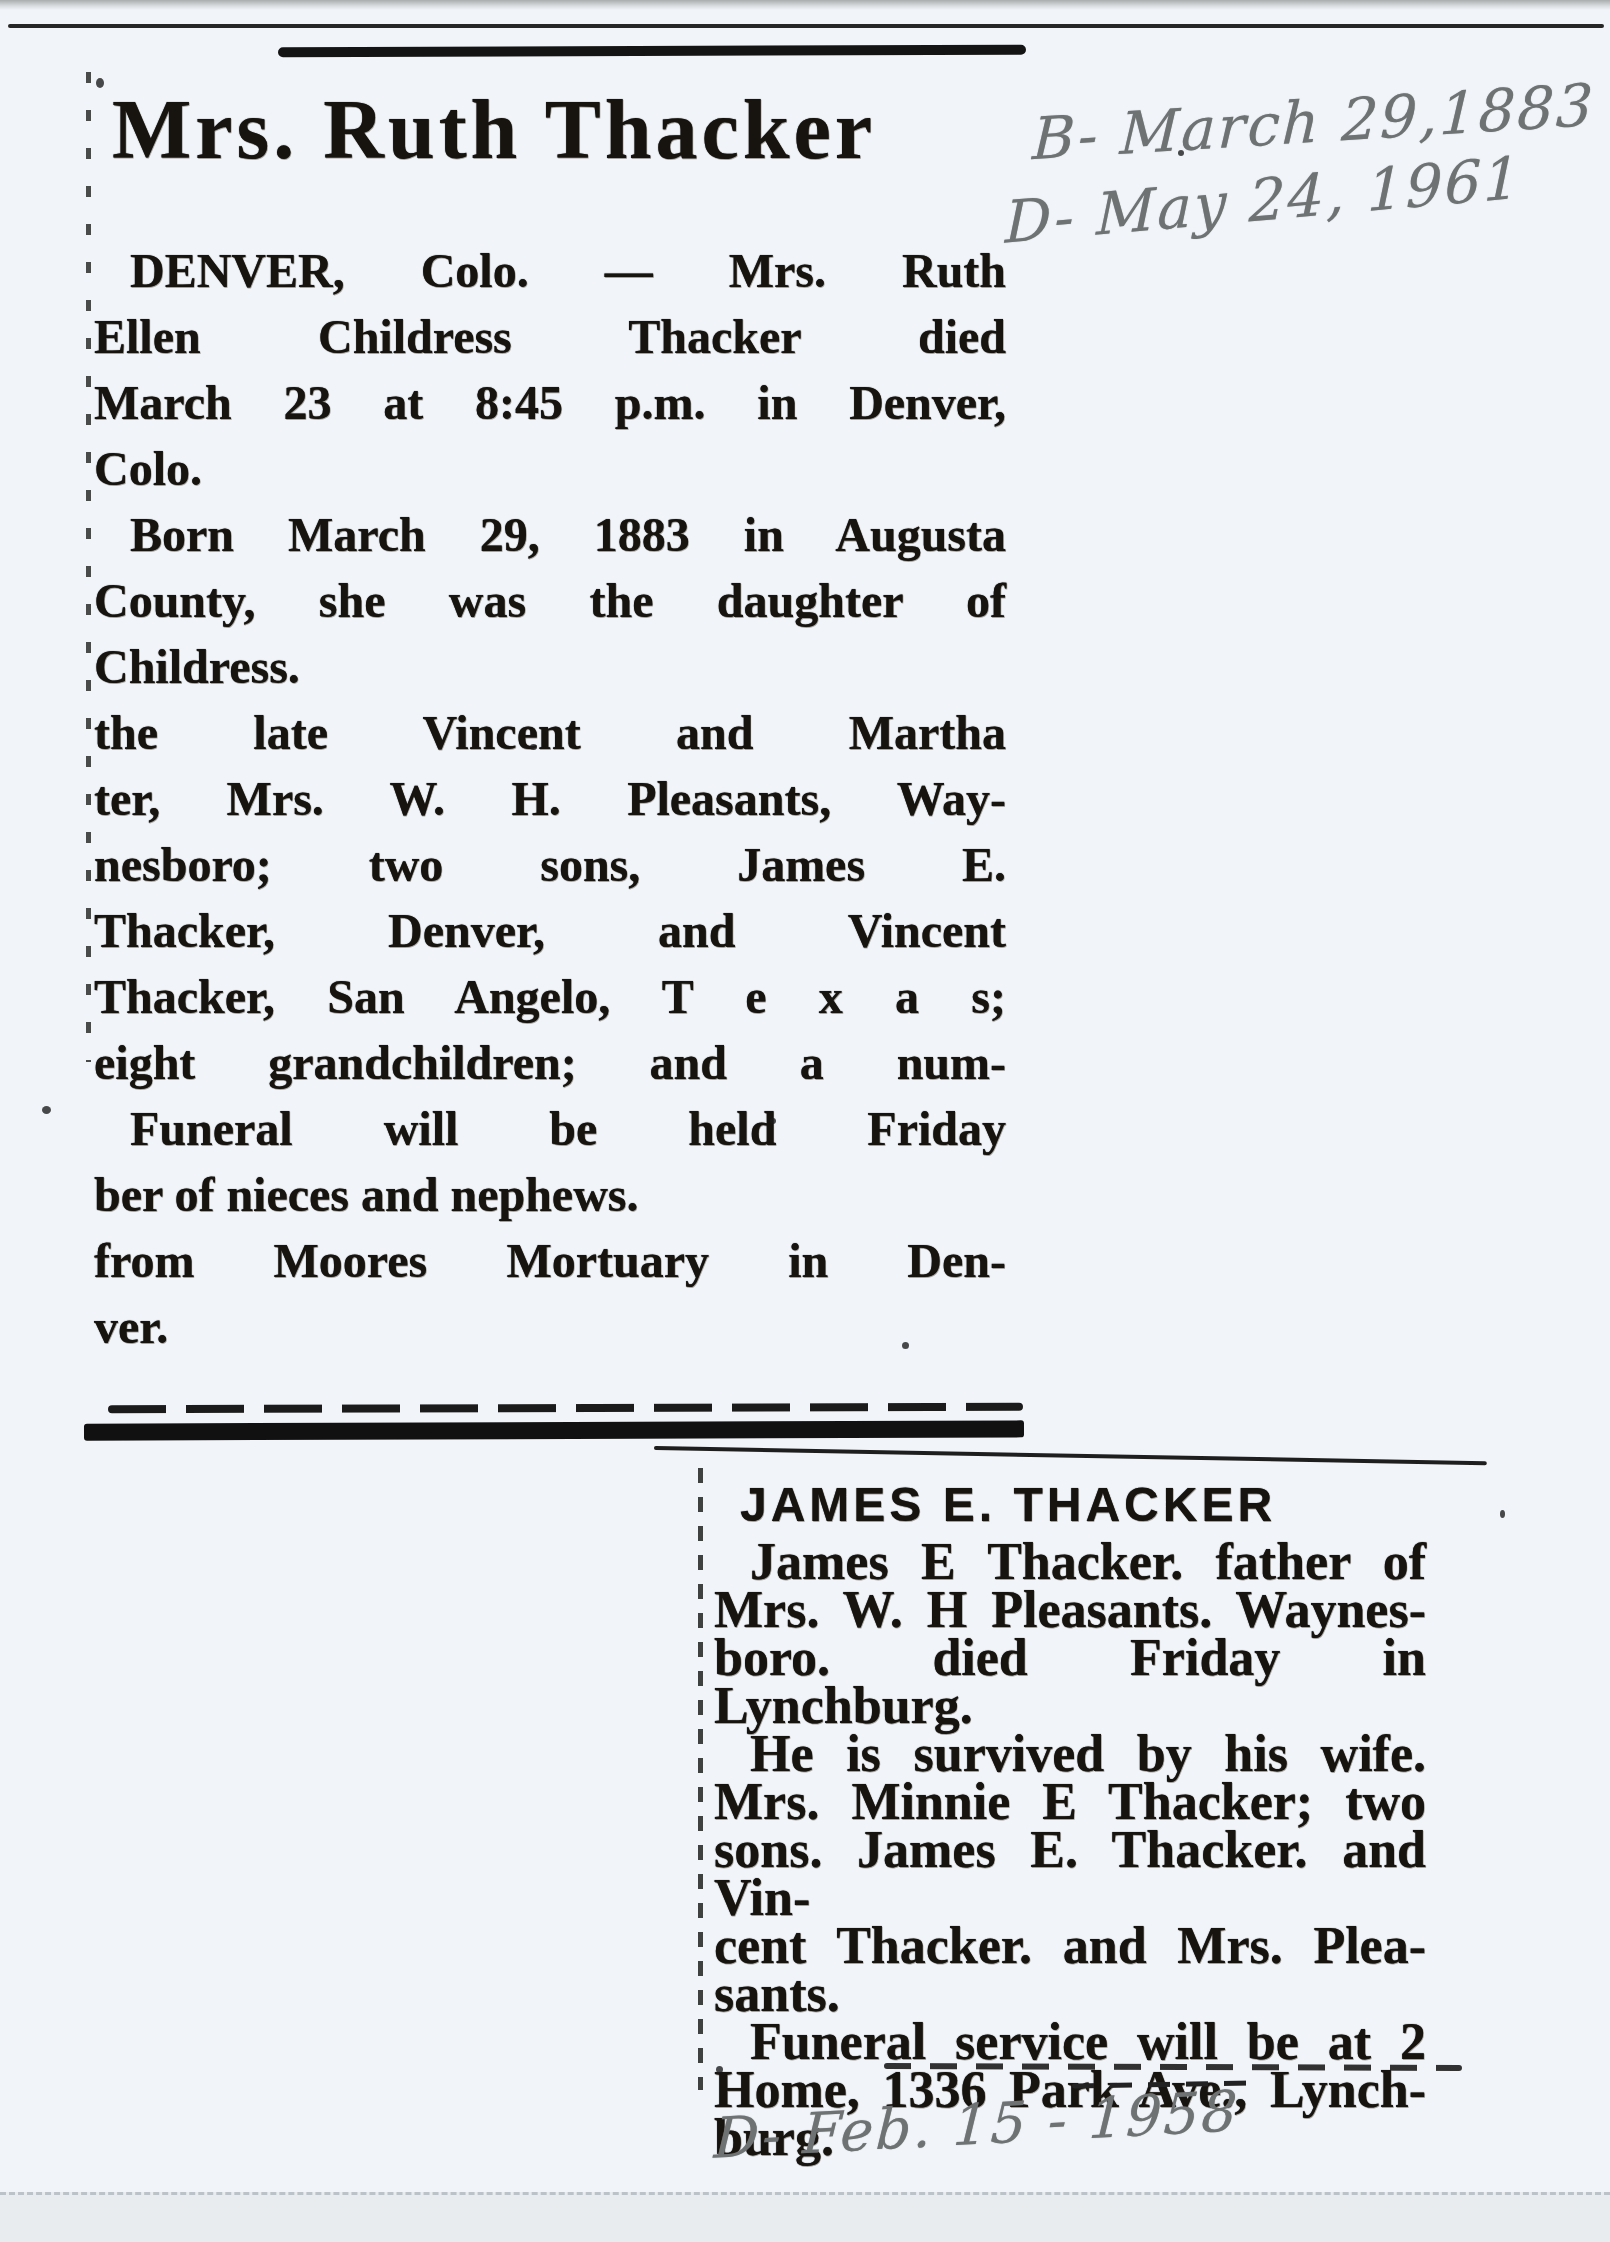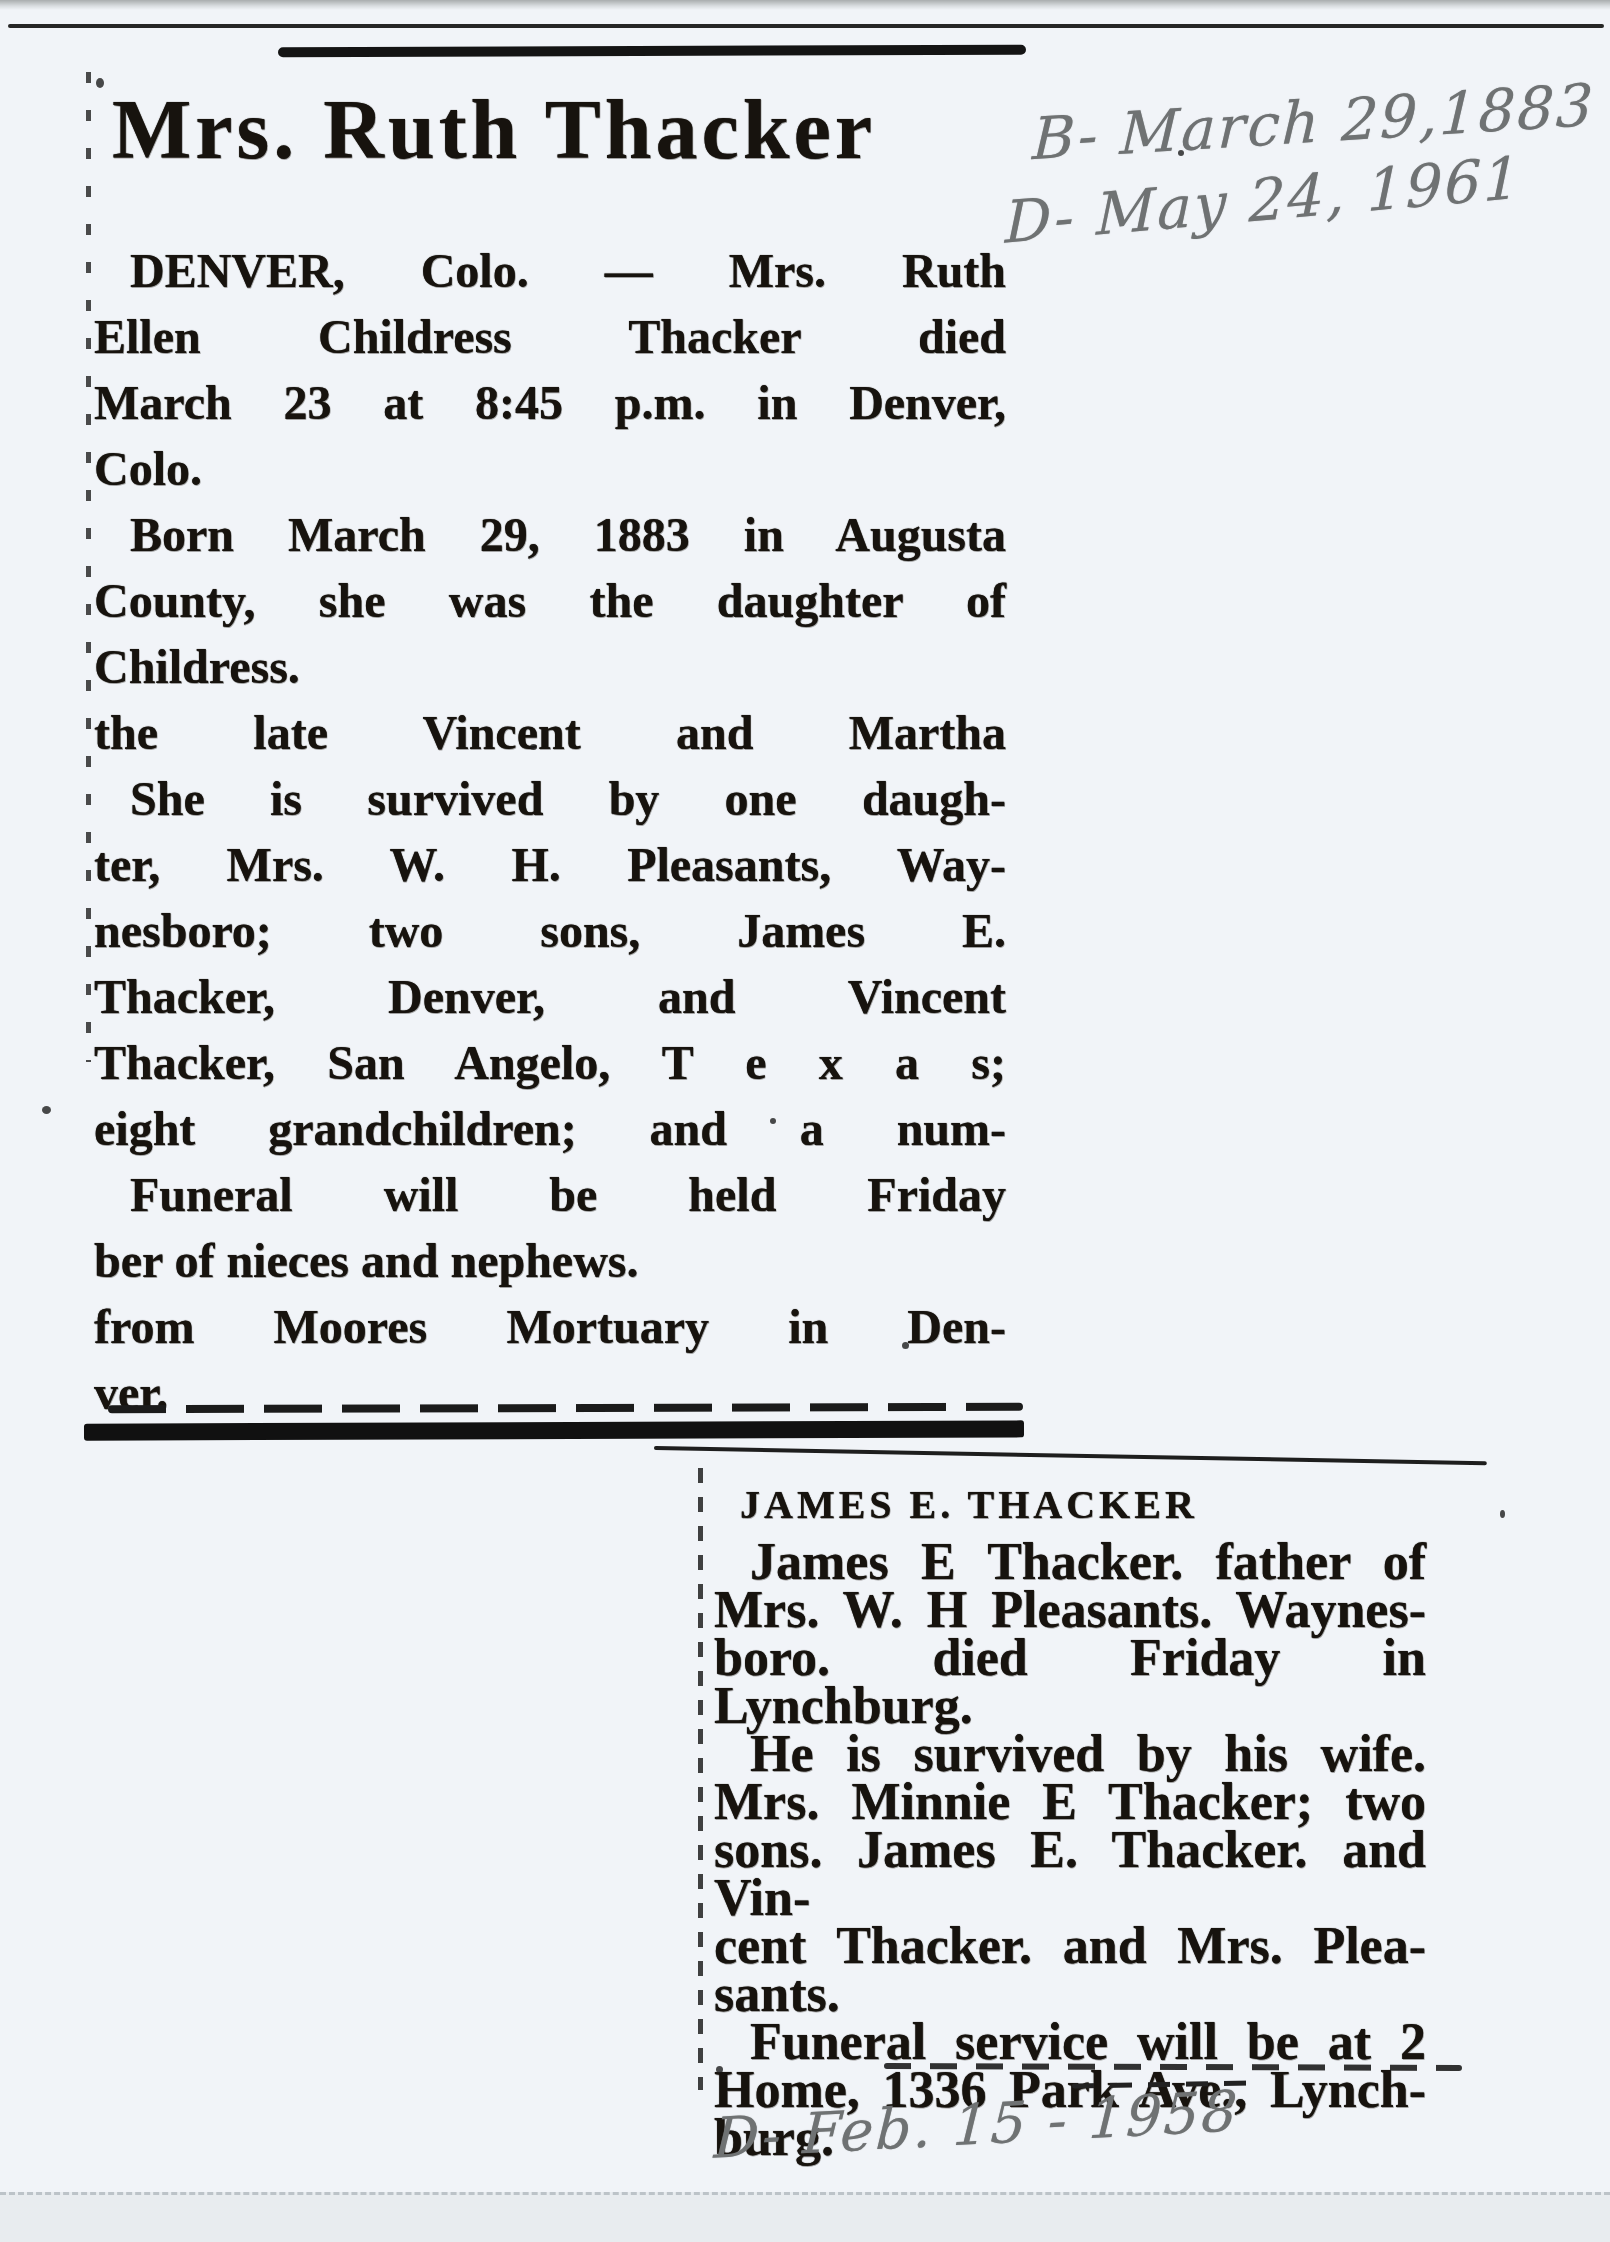--- a/index.html
+++ b/index.html
@@ -40,22 +40,22 @@
     opacity:.9;}
 
   
   .news{color:var(--ink);font-weight:700;
     text-shadow:0 0 1px rgba(23,19,14,.85),0.7px 0.7px 0 rgba(23,19,14,.3);}
   .headline1{left:112px;top:84px;margin:0;
     font-size:84px;line-height:92px;letter-spacing:4px;font-weight:700;}
   .body1{left:94px;top:238px;width:912px;
     font-size:48px;line-height:66px;}
   .headline2{left:740px;top:1482px;
-    font-family:Liberation Serif, serif;
-    font-size:40px;line-height:46px;letter-spacing:4px;font-weight:700;}
+    font-family:Liberation Sans, sans-serif;
+    font-size:48px;line-height:46px;letter-spacing:4px;font-weight:700;}
   .body2{left:714px;top:1538px;width:712px;
     font-size:52px;line-height:48px;}
 
   .tl{text-align:justify;text-align-last:justify;}
   .tl.last{text-align-last:left;}
   .tl.ind{text-indent:36px;}
 
   
   .hw{color:var(--pencil);
     font-family:"DejaVu Serif",serif;font-style:italic;
@@ -89,21 +89,20 @@
 
 <div class="abs news body1">
     <div class="tl ind">DENVER, Colo. — Mrs. Ruth</div>
     <div class="tl">Ellen Childress Thacker died</div>
     <div class="tl">March 23 at 8:45 p.m. in Denver,</div>
     <div class="tl last">Colo.</div>
     <div class="tl ind">Born March 29, 1883 in Augusta</div>
     <div class="tl">County, she was the daughter of</div>
     <div class="tl last">Childress.</div>
     <div class="tl">the late Vincent and Martha</div>
-    <div class="tl ind">She is survived by one daugh-</div>
     <div class="tl">ter, Mrs. W. H. Pleasants, Way-</div>
     <div class="tl">nesboro; two sons, James E.</div>
     <div class="tl">Thacker, Denver, and Vincent</div>
     <div class="tl">Thacker, San Angelo, T e x a s;</div>
     <div class="tl">eight grandchildren; and a num-</div>
     <div class="tl ind">Funeral will be held Friday</div>
     <div class="tl last">ber of nieces and nephews.</div>
     <div class="tl">from Moores Mortuary in Den-</div>
     <div class="tl last">ver.</div>
   </div>

